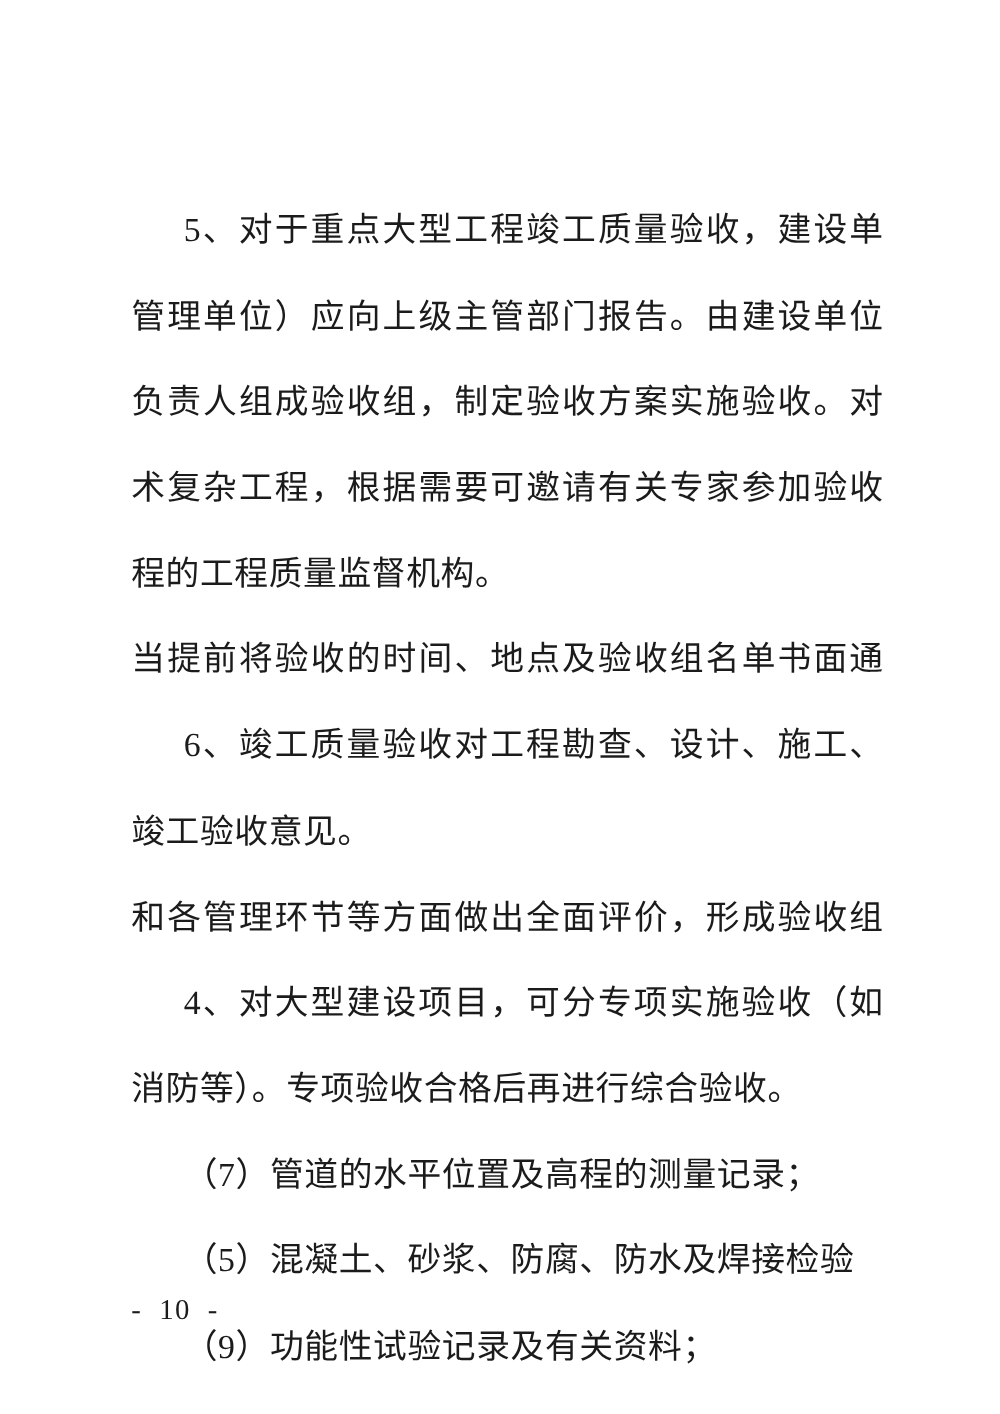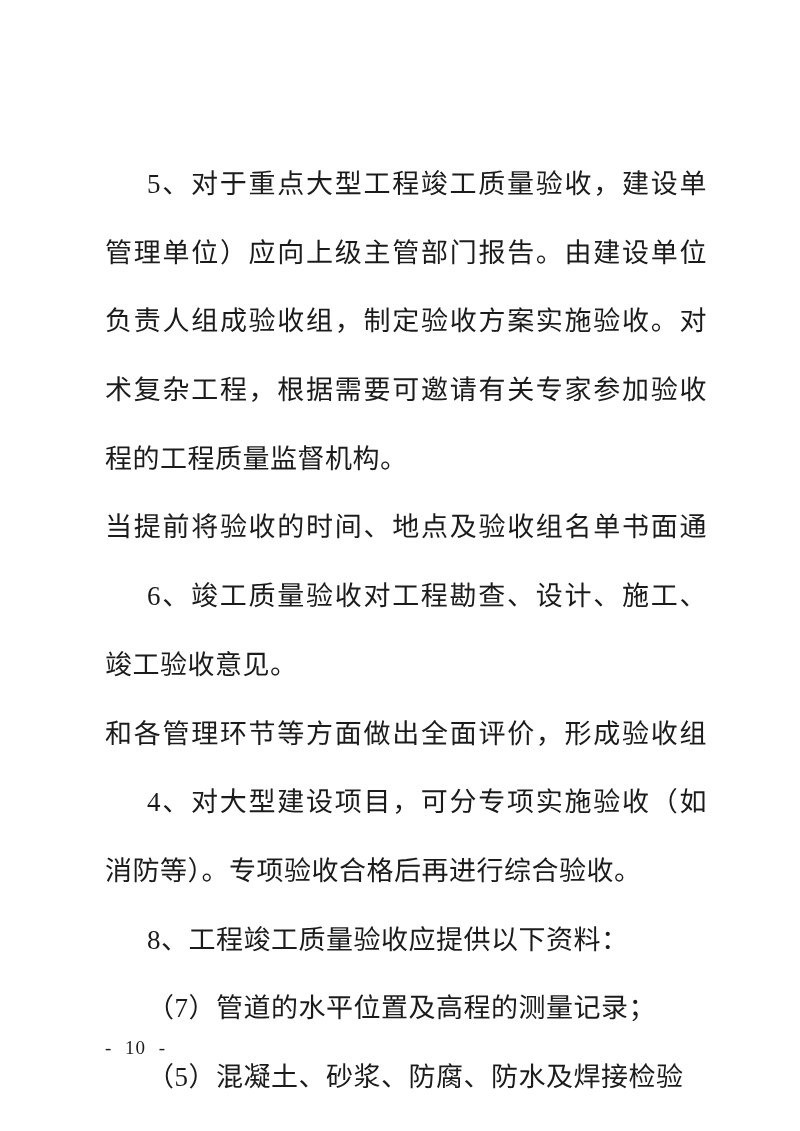--- a/index.html
+++ b/index.html
@@ -42,21 +42,21 @@
   }
   .line.fill {
     text-align: justify;
     text-align-last: justify;
     -moz-text-align-last: justify;
   }
   .footer {
     position: absolute;
     left: 105px;
     top: 1036px;
-    font-size: 19px;
+    font-size: 23px;
     line-height: 24px;
     letter-spacing: 1px;
     word-spacing: 7px;
     color: #1b1b1b;
   }
 </style>
 </head>
 <body>
 
 <div class="page">
@@ -73,23 +73,20 @@
       <div class="para">
         <div class="line indent fill">6、竣工质量验收对工程勘查、设计、施工、设备安装质量</div>
         <div class="line">竣工验收意见。</div>
         <div class="line fill">和各管理环节等方面做出全面评价，形成验收组人员签署的工程</div>
       </div>
       <div class="para">
         <div class="line indent fill">4、对大型建设项目，可分专项实施验收（如质量、档案、</div>
         <div class="line">消防等）。专项验收合格后再进行综合验收。</div>
       </div>
       <div class="para">
-        <div class="line indent">8、工程竣工质量验收应提供以下资料：</div>
-      </div>
-      <div class="para">
         <div class="line indent">（7）管道的水平位置及高程的测量记录；</div>
       </div>
       <div class="para">
         <div class="line indent">（5）混凝土、砂浆、防腐、防水及焊接检验记录；</div>
       </div>
       <div class="para">
         <div class="line indent">（9）功能性试验记录及有关资料；</div>
       </div>
     </div>
   <div class="footer">- 10 -</div>

